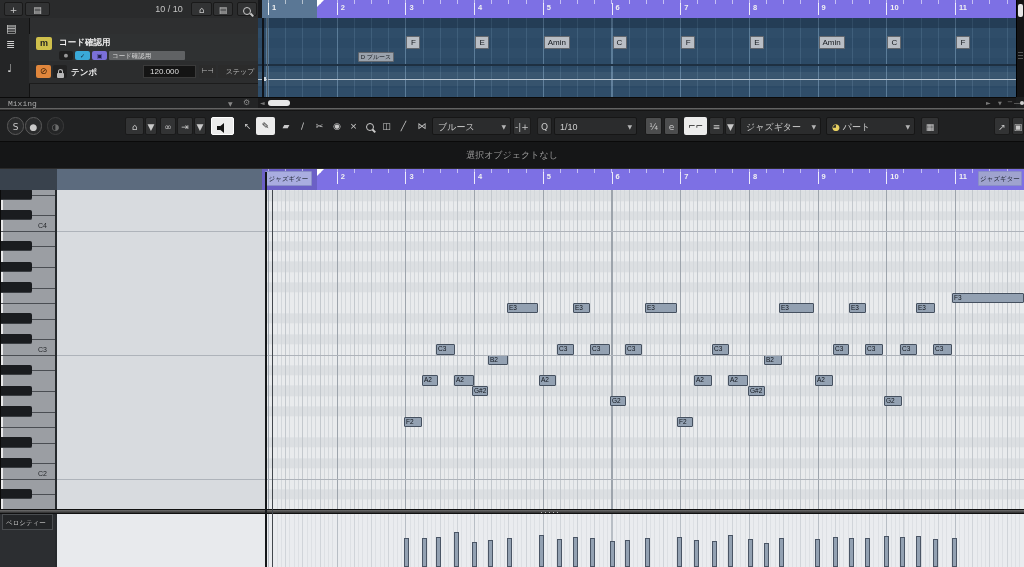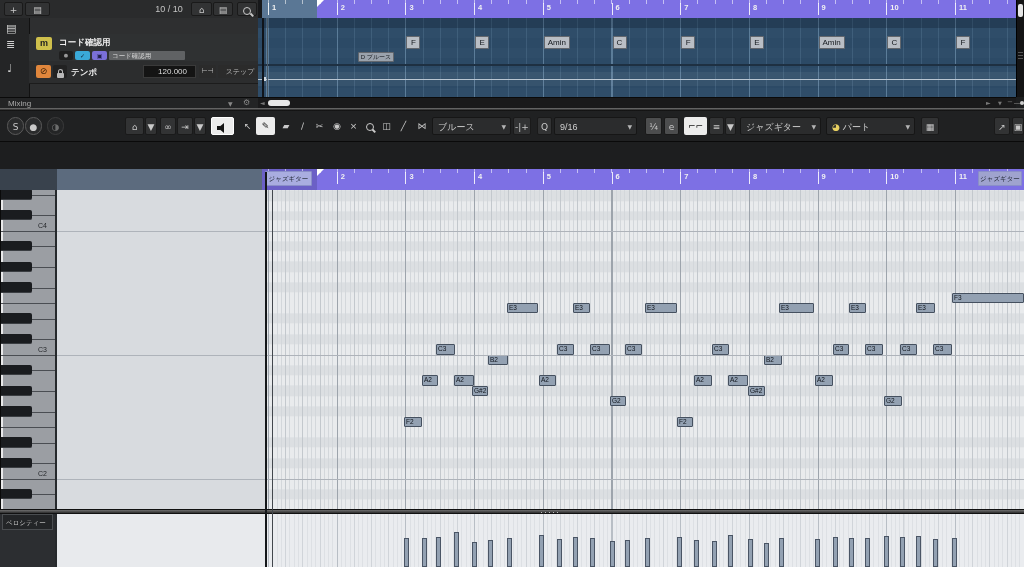--- a/index.html
+++ b/index.html
@@ -153,28 +153,28 @@
       <div class="trk-btn g" style="left:30px;top:17px;width:14px;height:9px;background:#1f1f1f;color:#999;font-size:5px;line-height:9px;">●</div>
       <div class="trk-btn g" style="left:46px;top:17px;width:15px;height:9px;background:#3aa9d8;color:#123;font-size:6px;line-height:9px;">✓</div>
       <div class="trk-btn g" style="left:63px;top:17px;width:15px;height:9px;background:#7a6fd8;color:#20204a;font-size:6px;line-height:9px;">▣</div>
       <div class="abs" style="left:80px;top:17px;width:76px;height:9px;background:#606264;color:#dcdcdc;font-size:6.5px;line-height:9px;padding-left:3px;box-sizing:border-box;border-radius:1px;">コード確認用</div>
     </div>
 
     <div class="abs" style="left:29px;top:43px;width:229px;height:22px;background:#2c2d2e;border-bottom:1px solid #1c1c1c;">
       <div class="trk-btn g" style="left:7px;top:4px;width:15px;height:13px;background:#e0863c;color:#3a2008;font-size:9px;line-height:13px;">⊘</div>
       <div class="trk-btn" style="left:24px;top:4px;width:14px;height:13px;background:#222;line-height:15px;"><span class="icon-lock"></span></div>
       <div class="abs" style="left:42px;top:6px;color:#eee;font-size:8.5px;font-weight:bold;">テンポ</div>
-      <div class="abs" style="left:114px;top:4px;width:53px;height:13px;background:#141414;border:1px solid #3a3a3a;color:#ddd;font-size:8px;line-height:12px;text-align:right;padding-right:8px;box-sizing:border-box;">120.000</div>
+      <div class="abs" style="left:114px;top:4px;width:53px;height:13px;background:#141414;border:1px solid #3a3a3a;color:#ddd;font-size:8px;line-height:12px;text-align:right;padding-right:16px;box-sizing:border-box;">120.000</div>
       <div class="trk-btn g" style="left:170px;top:4px;width:17px;height:13px;background:#2b2b2b;color:#bbb;font-size:7px;line-height:13px;">⊢⊣</div>
       <div class="trk-btn" style="left:189px;top:4px;width:44px;height:13px;background:#2b2b2b;color:#bbb;font-size:7px;line-height:13px;overflow:hidden;">ステップ</div>
     </div>
   </div>
 
   <div class="abs" id="mixing-bar">
-    <div class="abs" style="left:8px;top:1px;color:#aaa;font-size:8px;">Mixing</div>
+    <div class="abs" style="left:8px;top:1px;color:#aaa;font-size:8px;font-family:Liberation Mono, monospace;">Mixing</div>
     <div class="abs g" style="left:228px;top:2px;color:#888;font-size:6px;">▼</div>
     <div class="abs g" style="left:243px;top:0px;color:#888;font-size:8px;">⚙</div>
   </div>
 
   <div class="abs" id="top-vscroll">
     <div class="abs" style="left:1px;top:4px;width:5px;height:13px;background:#e6e6e6;border-radius:2px;"></div>
     <div class="abs" style="left:1px;top:52px;width:5px;height:1px;background:#555;"></div>
     <div class="abs" style="left:1px;top:55px;width:5px;height:1px;background:#555;"></div>
     <div class="abs" style="left:1px;top:58px;width:5px;height:1px;background:#555;"></div>
   </div>
@@ -208,32 +208,33 @@
       <div class="tb t" style="left: 311px; width: 17px;"><span class="g">✂</span></div>
       <div class="tb t" style="left: 329px; width: 16px;"><span class="g">◉</span></div>
       <div class="tb t" style="left: 346px; width: 15px;"><span class="g">×</span></div>
       <div class="tb t" style="left: 362px; width: 15px;"><span class="icon-mag"></span></div>
       <div class="tb t" style="left: 378px; width: 17px;"><span class="g">◫</span></div>
       <div class="tb t" style="left: 396px; width: 15px;"><span class="g">╱</span></div>
       <div class="tb t" style="left: 414px; width: 16px;"><span class="g">⋈</span></div>
       <div class="tb d" style="left: 432px; width: 79px;"><span class="lab">ブルース</span><span class="caret g">▼</span></div>
       <div class="tb b" style="left: 513px; width: 18px;"><span class="g">-|+</span></div>
       <div class="tb b" style="left: 537px; width: 15px;"><span class="g">Q</span></div>
-      <div class="tb d" style="left: 554px; width: 83px;"><span class="lab">9/16</span><span class="caret g">▼</span></div>
+      <div class="tb d" style="left: 554px; width: 83px;"><span class="lab">1/10</span><span class="caret g">▼</span></div>
       <div class="tb hl" style="left: 645px; width: 17px;"><span class="g">¼</span></div>
       <div class="tb hl" style="left: 664px; width: 15px;"><span class="g">e</span></div>
       <div class="tb t active" style="left: 684px; width: 23px;"><span class="g">⌐⌐</span></div>
       <div class="tb b" style="left: 709px; width: 15px;"><span class="g">≡</span></div>
       <div class="tb b" style="left: 725px; width: 11px;"><span class="g">▼</span></div>
       <div class="tb d" style="left: 740px; width: 81px;"><span class="lab">ジャズギター</span><span class="caret g">▼</span></div>
       <div class="tb d" style="left: 826px; width: 89px;"><span class="g" style="color: rgb(232, 208, 96); margin-right: 3px;">◕</span><span class="lab">パート</span><span class="caret g">▼</span></div>
       <div class="tb b" style="left: 921px; width: 18px;"><span class="g">▦</span></div>
       <div class="tb b" style="left: 994px; width: 16px;"><span class="g">↗</span></div>
       <div class="tb b" style="left: 1012px; width: 12px;"><span class="g">▣</span></div>
     </div>
+  <div class="abs" id="info-line">選択オブジェクトなし</div>
 
   <div class="abs" id="ed-ruler">
     <div class="abs" style="left:57px;top:0;width:209px;height:21px;background:#5c6b7e;"></div>
     <div class="abs" style="left:262px;top:0;width:762px;height:21px;background:#7d70e4;"></div>
     <div class="abs" style="left:262px;top:0;width:55px;height:21px;background:#6b60c6;"></div>
     <div class="ticks" style="left:268px;width:756px;"></div>
     <div class="tri" style="left:317px;"></div>
     <div class="partflag" style="left:265px;width:47px;">ジャズギター</div>
     <div class="partflag" style="left:978px;width:44px;background:#9fa3ce;">ジャズギター</div>
     <div id="ed-ruler-nums">

